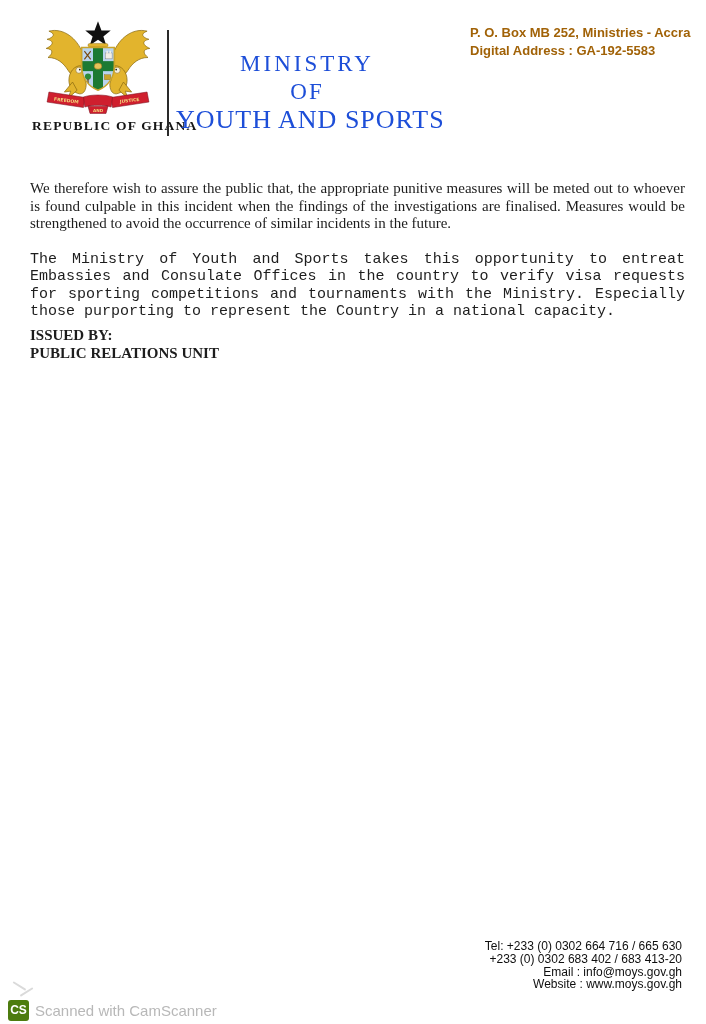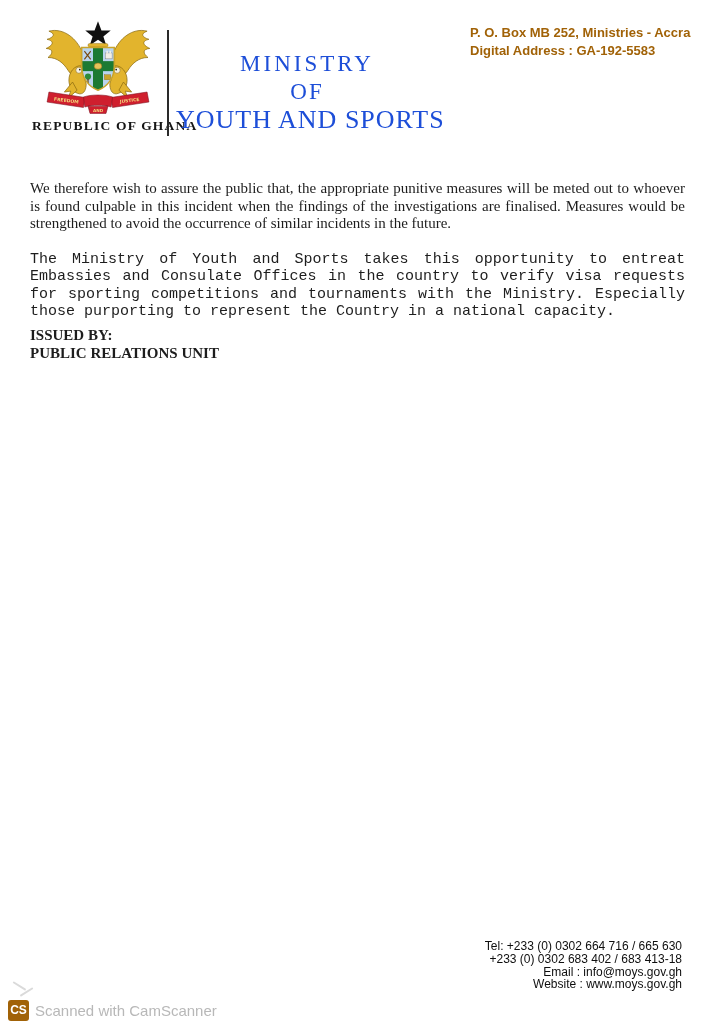--- a/index.html
+++ b/index.html
@@ -63,21 +63,21 @@
   
   .artifact { position:absolute; left:12px; top:982px; width:22px; height:16px; }
   .artifact span { position:absolute; background:#dadada; width:15px; height:1.6px; border-radius:1px; }
   .artifact .a1 { transform:rotate(32deg); left:0; top:3px; }
   .artifact .a2 { transform:rotate(-32deg); left:7px; top:9px; }
 
   
   .cs-badge {
     position:absolute; left:8px; top:1000px;
     width:21px; height:21px; border-radius:3px;
-    background:#a16207;
+    background:#4d7c0f;
     color:#ffffff; font-family:"Liberation Sans", sans-serif;
     font-weight:bold; font-size:12px; line-height:21px; text-align:center;
   }
   .cs-label {
     position:absolute; left:35px; top:1002px;
     font-family:"Liberation Sans", sans-serif;
     font-size:15px; color:#b8b8b8; white-space:nowrap;
   }
 </style>
 </head>
@@ -158,21 +158,21 @@
     <p>We therefore wish to assure the public that, the appropriate punitive measures will be meted out to whoever is found culpable in this incident when the findings of the investigations are finalised. Measures would be strengthened to avoid the occurrence of similar incidents in the future.</p>
     <p>The Ministry of Youth and Sports takes this opportunity to entreat Embassies and Consulate Offices in the country to verify visa requests for sporting competitions and tournaments with the Ministry. Especially those purporting to represent the Country in a national capacity.</p>
     <div class="issued-block">
       <div>ISSUED BY:</div>
       <div>PUBLIC RELATIONS UNIT</div>
     </div>
   </div>
 
   <div class="contact-block">
     <div>Tel: +233 (0) 0302 664 716 / 665 630</div>
-    <div>+233 (0) 0302 683 402 / 683 413-18</div>
+    <div>+233 (0) 0302 683 402 / 683 413-20</div>
     <div>Email : info@moys.gov.gh</div>
     <div>Website : www.moys.gov.gh</div>
   </div>
 
   <div class="artifact">
     <span class="a1"></span>
       <span class="a2"></span>
   </div>
 
   <div class="cs-badge">CS</div>

